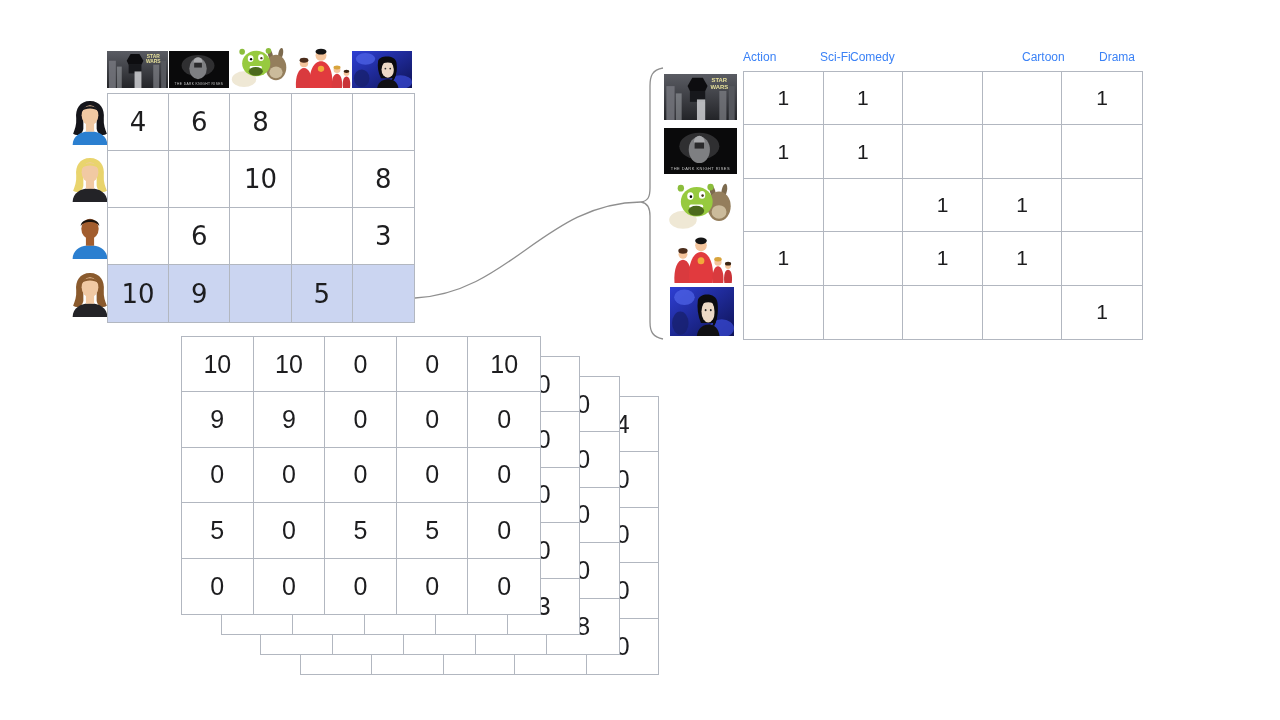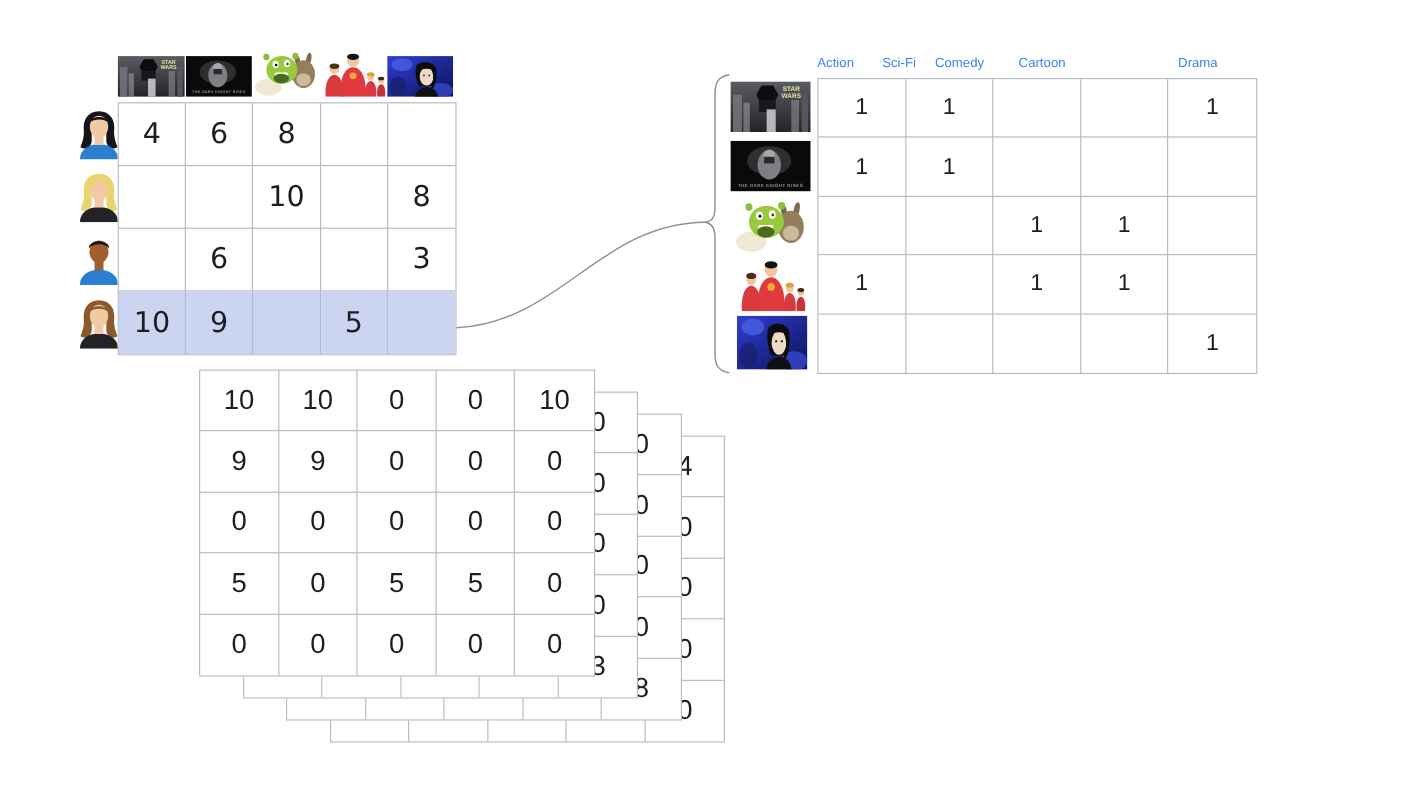--- a/index.html
+++ b/index.html
@@ -215,24 +215,24 @@
       <div class="cell">5</div>
       <div class="cell"></div>
     </div>
 
   <svg class="connector" width="1280" height="720">
     <path d="M415,298 C510,293 545,203 641,202"></path>
     <path d="M663,68 C652,70 650,76 650,86 L650,188 C650,197 648,201 641,202 C648,203 650,208 650,216 L650,322 C650,332 653,337 663,339"></path>
   </svg>
 
   <div class="genre-header" style="left:743px">Action</div>
-  <div class="genre-header" style="left:802px">Sci-Fi</div>
+  <div class="genre-header" style="left:820px">Sci-Fi</div>
   <div class="genre-header" style="left:850px">Comedy</div>
-  <div class="genre-header" style="left:926px">Cartoon</div>
-  <div class="genre-header" style="left:1071px">Drama</div>
+  <div class="genre-header" style="left:1022px">Cartoon</div>
+  <div class="genre-header" style="left:1099px">Drama</div>
 
   <svg class="poster" viewBox="0 0 62 38" preserveAspectRatio="none" style="left:664px;top:74px;width:73px;height:46px">
       <use href="#p-sw"></use>
     </svg>
   <svg class="poster" viewBox="0 0 62 38" preserveAspectRatio="none" style="left:664px;top:128px;width:73px;height:46px">
       <use href="#p-dk"></use>
     </svg>
   <svg class="poster" viewBox="0 0 66 46" preserveAspectRatio="none" style="left:666px;top:178px;width:70px;height:52px">
       <use href="#p-shrek"></use>
     </svg>

